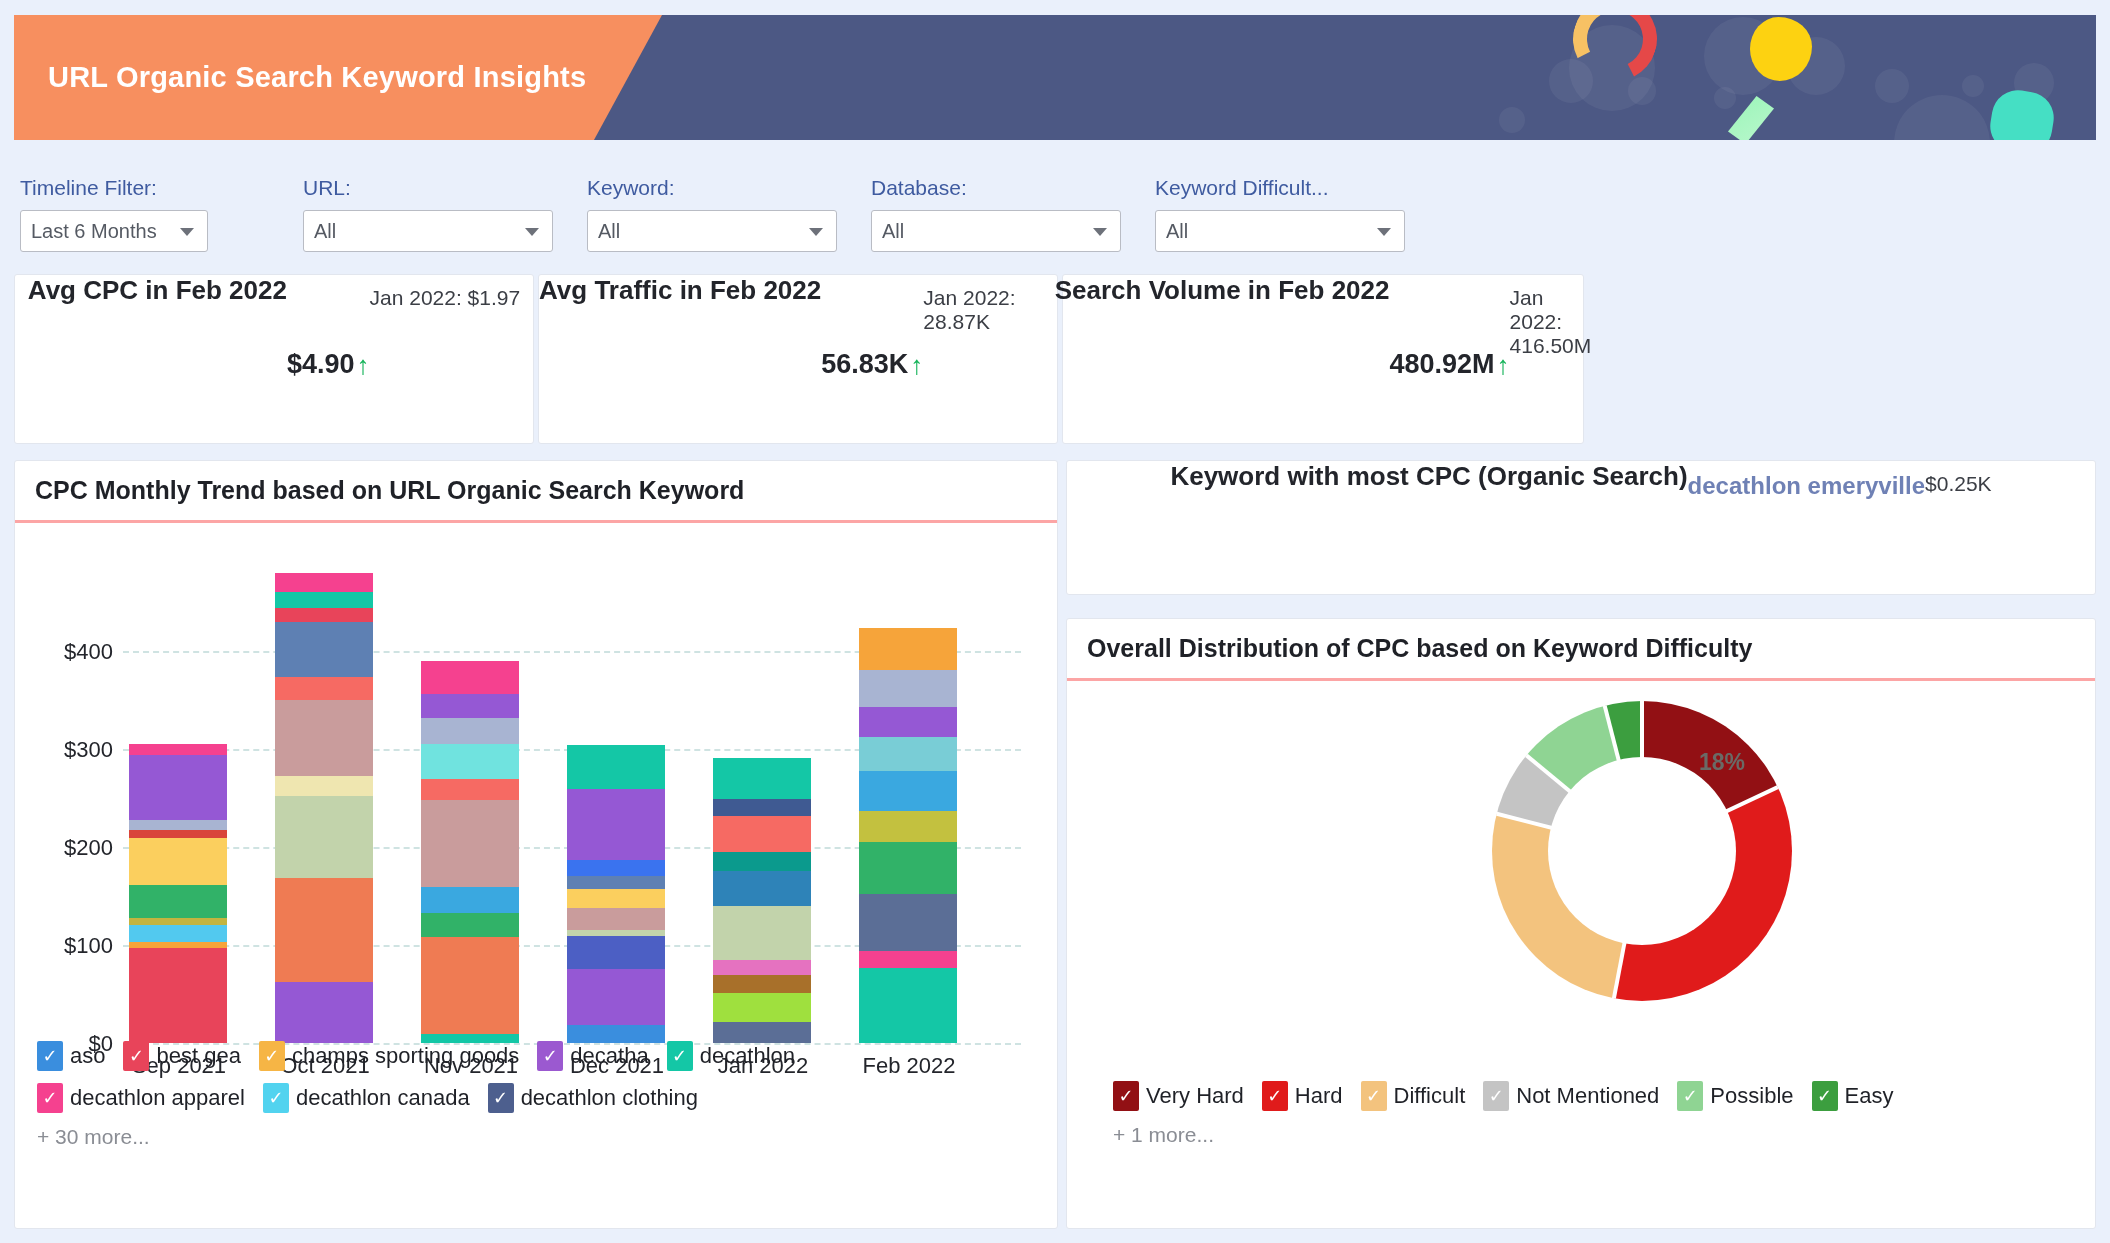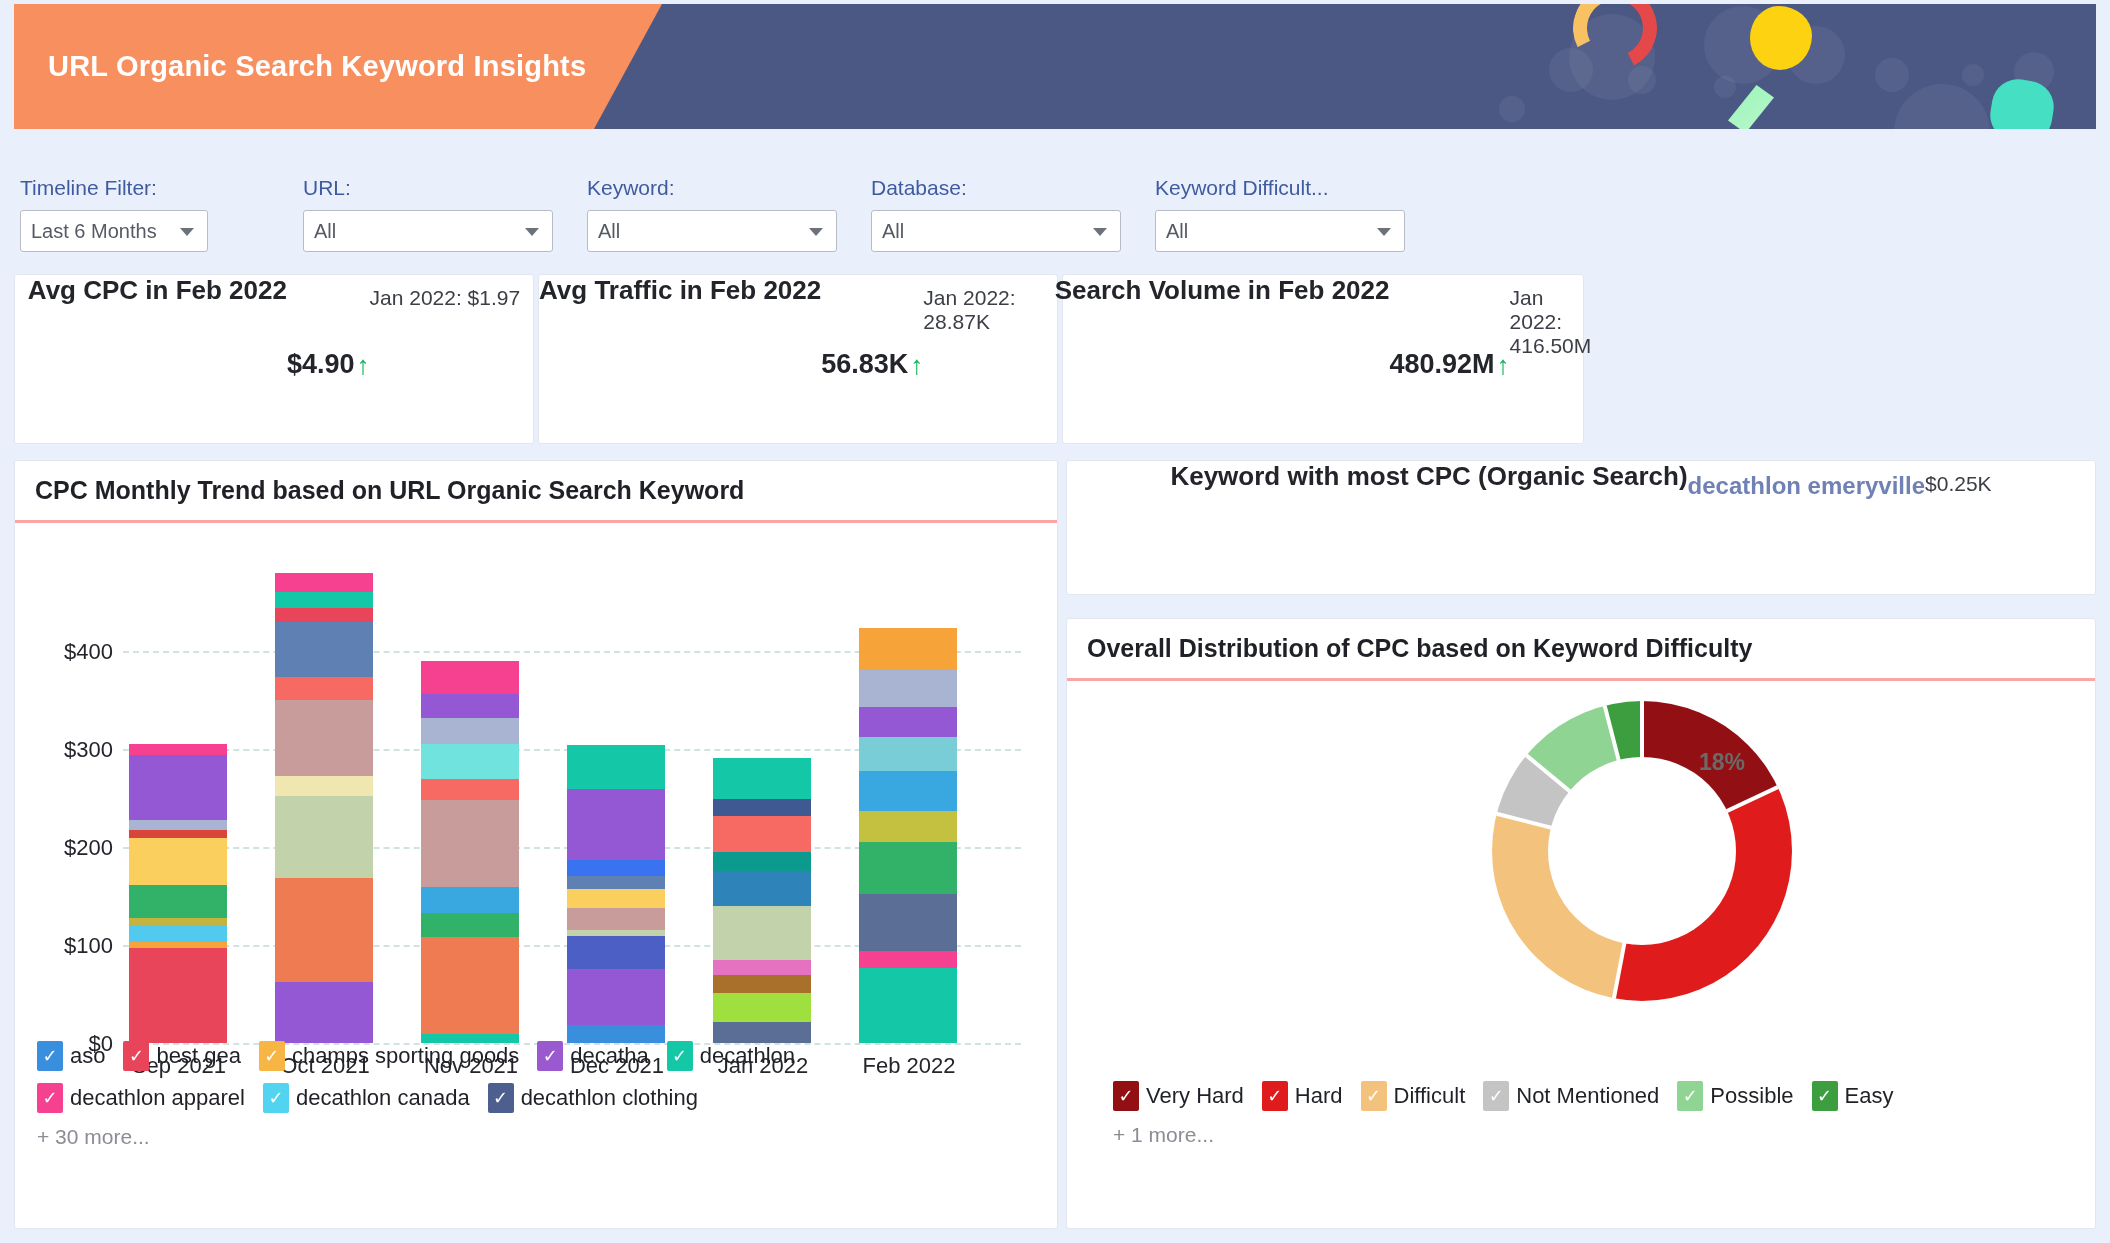--- a/index.html
+++ b/index.html
@@ -6,21 +6,21 @@
   html, body {
     width: 2110px; height: 1243px;
     background: #eaf0fb;
     font-family: "Liberation Sans", sans-serif;
     overflow: hidden;
   }
   .page { position: relative; width: 2110px; height: 1243px; }
 
   
   .header {
-    position: absolute; left: 14px; top: 4px;
+    position: absolute; left: 14px; top: 15px;
     width: 2082px; height: 125px;
     background: #4c5884;
     overflow: hidden;
   }
   .header-orange {
     position: absolute; left: 0; top: 0; height: 125px; width: 648px;
     background: #f78f5f;
     clip-path: polygon(0 0, 100% 0, 89.5% 100%, 0 100%);
   }
   .header-title {

